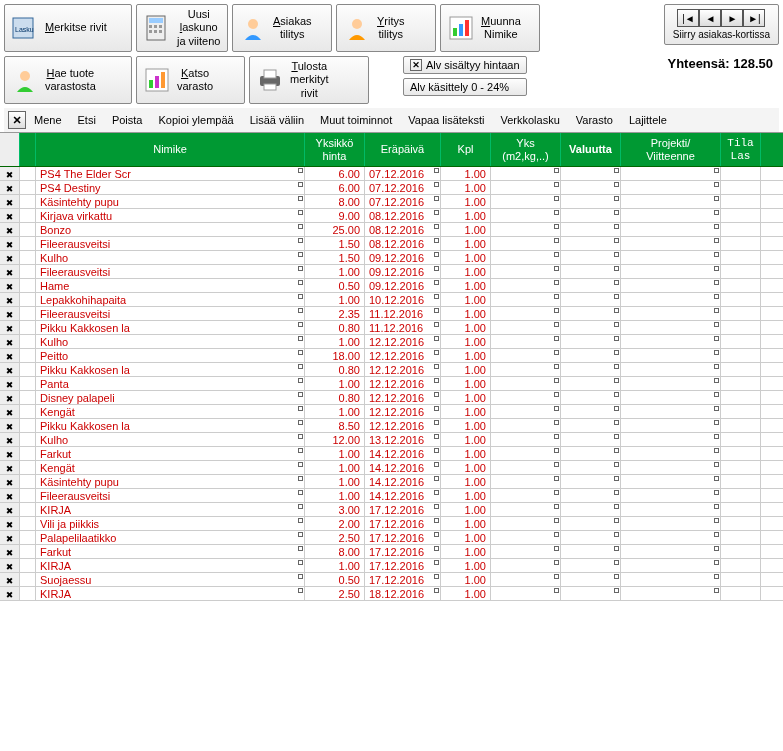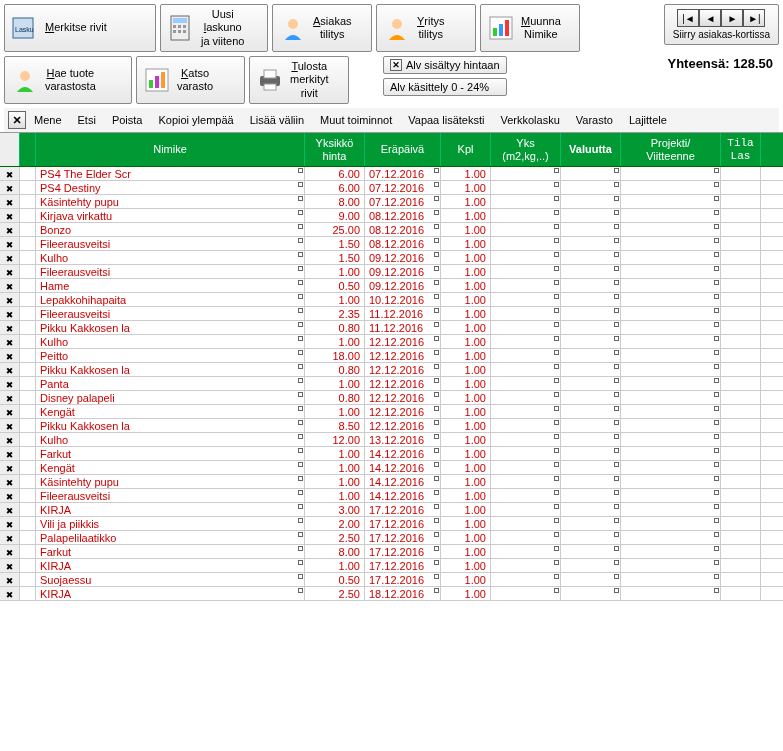--- a/index.html
+++ b/index.html
@@ -87,30 +87,30 @@
   .xicon::before { content:"✖"; font-size:9px; color:#000; }
   
   .alv-group { display:flex; flex-direction:column; gap:4px; }
 </style>
 </head>
 <body>
 
 <div class="toolbar-area">
 
   <div class="toolbar-row">
-    <button class="tb-btn" style="width:152px">
+    <button class="tb-btn" style="width:128px">
       <span class="icon">
         <svg width="28" height="28">
             <rect x="2" y="4" width="20" height="20" fill="#cde" stroke="#369"></rect>
             <text x="4" y="18" font-size="7" fill="#036">Lasku</text>
           </svg>
       </span>
       <span class="lbl"><u>M</u>erkitse rivit</span>
     </button>
-    <button class="tb-btn" style="width:108px">
+    <button class="tb-btn" style="width:92px">
       <span class="icon">
         <svg width="28" height="28">
             <rect x="4" y="2" width="18" height="24" fill="#eee" stroke="#666"></rect>
             <rect x="6" y="4" width="14" height="5" fill="#9cf"></rect>
             <rect x="6" y="11" width="3" height="3" fill="#999"></rect>
             <rect x="11" y="11" width="3" height="3" fill="#999"></rect>
             <rect x="16" y="11" width="3" height="3" fill="#999"></rect>
             <rect x="6" y="16" width="3" height="3" fill="#999"></rect>
             <rect x="11" y="16" width="3" height="3" fill="#999"></rect>
             <rect x="16" y="16" width="3" height="3" fill="#999"></rect>
@@ -173,21 +173,21 @@
       <span class="icon">
         <svg width="28" height="28">
             <rect x="3" y="3" width="22" height="22" fill="#fff" stroke="#999"></rect>
             <rect x="6" y="14" width="4" height="8" fill="#3c3"></rect>
             <rect x="12" y="10" width="4" height="12" fill="#c3c"></rect>
             <rect x="18" y="6" width="4" height="16" fill="#f93"></rect>
           </svg>
       </span>
       <span class="lbl"><u>K</u>atso<br>varasto</span>
     </button>
-    <button class="tb-btn" style="width:100px">
+    <button class="tb-btn" style="width:120px">
       <span class="icon">
         <svg width="28" height="28">
             <rect x="4" y="10" width="20" height="10" fill="#666" rx="2"></rect>
             <rect x="8" y="4" width="12" height="8" fill="#fff" stroke="#999"></rect>
             <rect x="8" y="18" width="12" height="6" fill="#fff" stroke="#999"></rect>
           </svg>
       </span>
       <span class="lbl"><u>T</u>ulosta<br>merkityt<br>rivit</span>
     </button>
 

